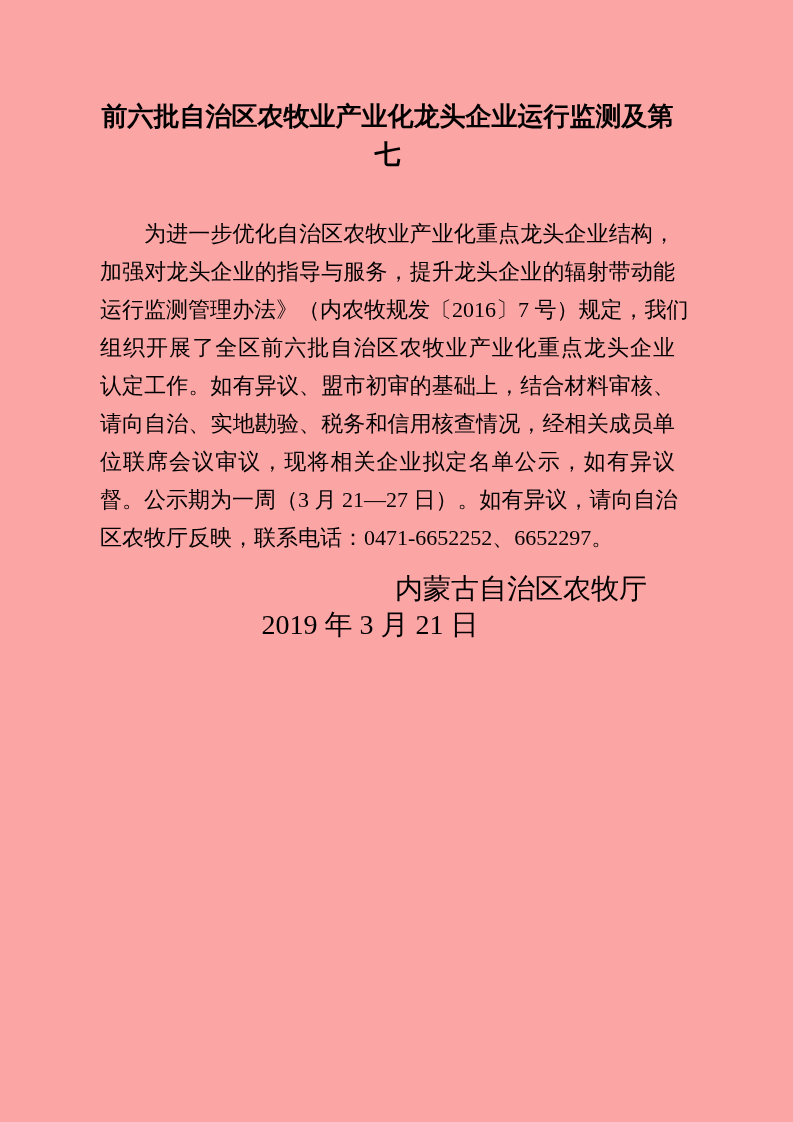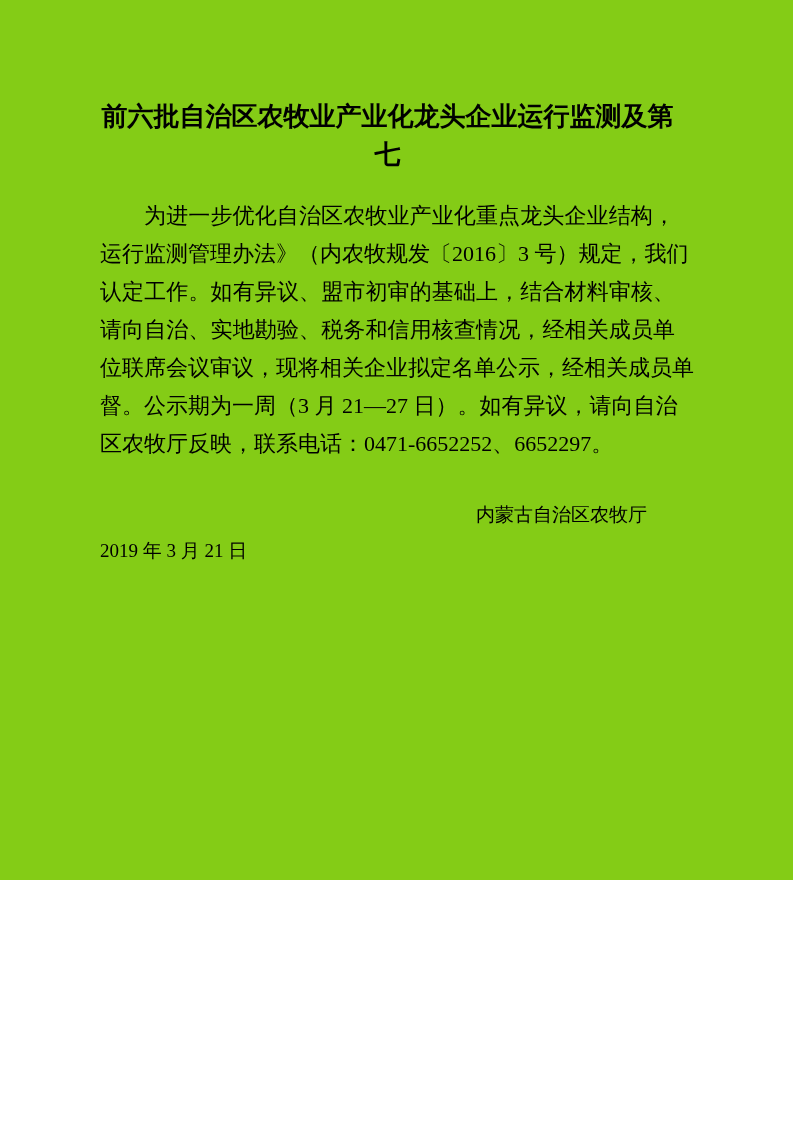--- a/index.html
+++ b/index.html
@@ -3,22 +3,22 @@
 <meta charset="utf-8">
 <style>
   html, body {
     margin: 0;
     padding: 0;
     background: #ffffff;
   }
   .page {
     position: relative;
     width: 793px;
-    height: 880px;
-    background: #84cc16;
+    height: 1122px;
+    background: #fca5a5;
     color: #000000;
     overflow: hidden;
     font-family: "Liberation Serif", "DejaVu Serif", serif;
   }
   .content {
     position: absolute;
     left: 100px;
     top: 0;
     width: 575px;
   }
@@ -28,66 +28,68 @@
     font-weight: bold;
     font-size: 26px;
     line-height: 38px;
     text-align: center;
     letter-spacing: 0;
   }
   .doc-title .title-line {
     display: block;
   }
   .doc-body {
-    margin-top: 24px;
+    margin-top: 42px;
   }
   .body-line {
     font-size: 22px;
     line-height: 38px;
     text-align: justify;
     text-align-last: justify;
     text-justify: inter-character;
     white-space: nowrap;
   }
   .body-line.first {
     text-indent: 2em;
   }
   .body-line.last {
     text-align-last: left;
   }
   .signature {
-    margin-top: 34px;
-    font-size: 19px;
+    margin-top: 14px;
+    font-size: 28px;
     line-height: 36px;
   }
   .sig-org {
     text-align: right;
     padding-right: 28px;
   }
   .sig-date {
-    text-align: left;
+    text-align: center;
     padding-right: 35px;
   }
 </style>
 </head>
 <body>
 
 <div class="page">
   <div class="content">
 
     <h1 class="doc-title">
       <span class="title-line">前六批自治区农牧业产业化龙头企业运行监测及第七</span>
     </h1>
 
     <div class="doc-body">
       <div class="body-line first">为进一步优化自治区农牧业产业化重点龙头企业结构，</div>
-      <div class="body-line">运行监测管理办法》（内农牧规发〔2016〕3 号）规定，我们</div>
+      <div class="body-line">加强对龙头企业的指导与服务，提升龙头企业的辐射带动能</div>
+      <div class="body-line">运行监测管理办法》（内农牧规发〔2016〕7 号）规定，我们</div>
+      <div class="body-line">组织开展了全区前六批自治区农牧业产业化重点龙头企业</div>
       <div class="body-line">认定工作。如有异议、盟市初审的基础上，结合材料审核、</div>
       <div class="body-line">请向自治、实地勘验、税务和信用核查情况，经相关成员单</div>
-      <div class="body-line">位联席会议审议，现将相关企业拟定名单公示，经相关成员单</div>
+      <div class="body-line">位联席会议审议，现将相关企业拟定名单公示，如有异议</div>
       <div class="body-line">督。公示期为一周（3 月 21—27 日）。如有异议，请向自治</div>
       <div class="body-line last">区农牧厅反映，联系电话：0471-6652252、6652297。</div>
     </div>
 
     <div class="signature">
       <div class="sig-org">内蒙古自治区农牧厅</div>
       <div class="sig-date">2019 年 3 月 21 日</div>
     </div>
 
   </div>

